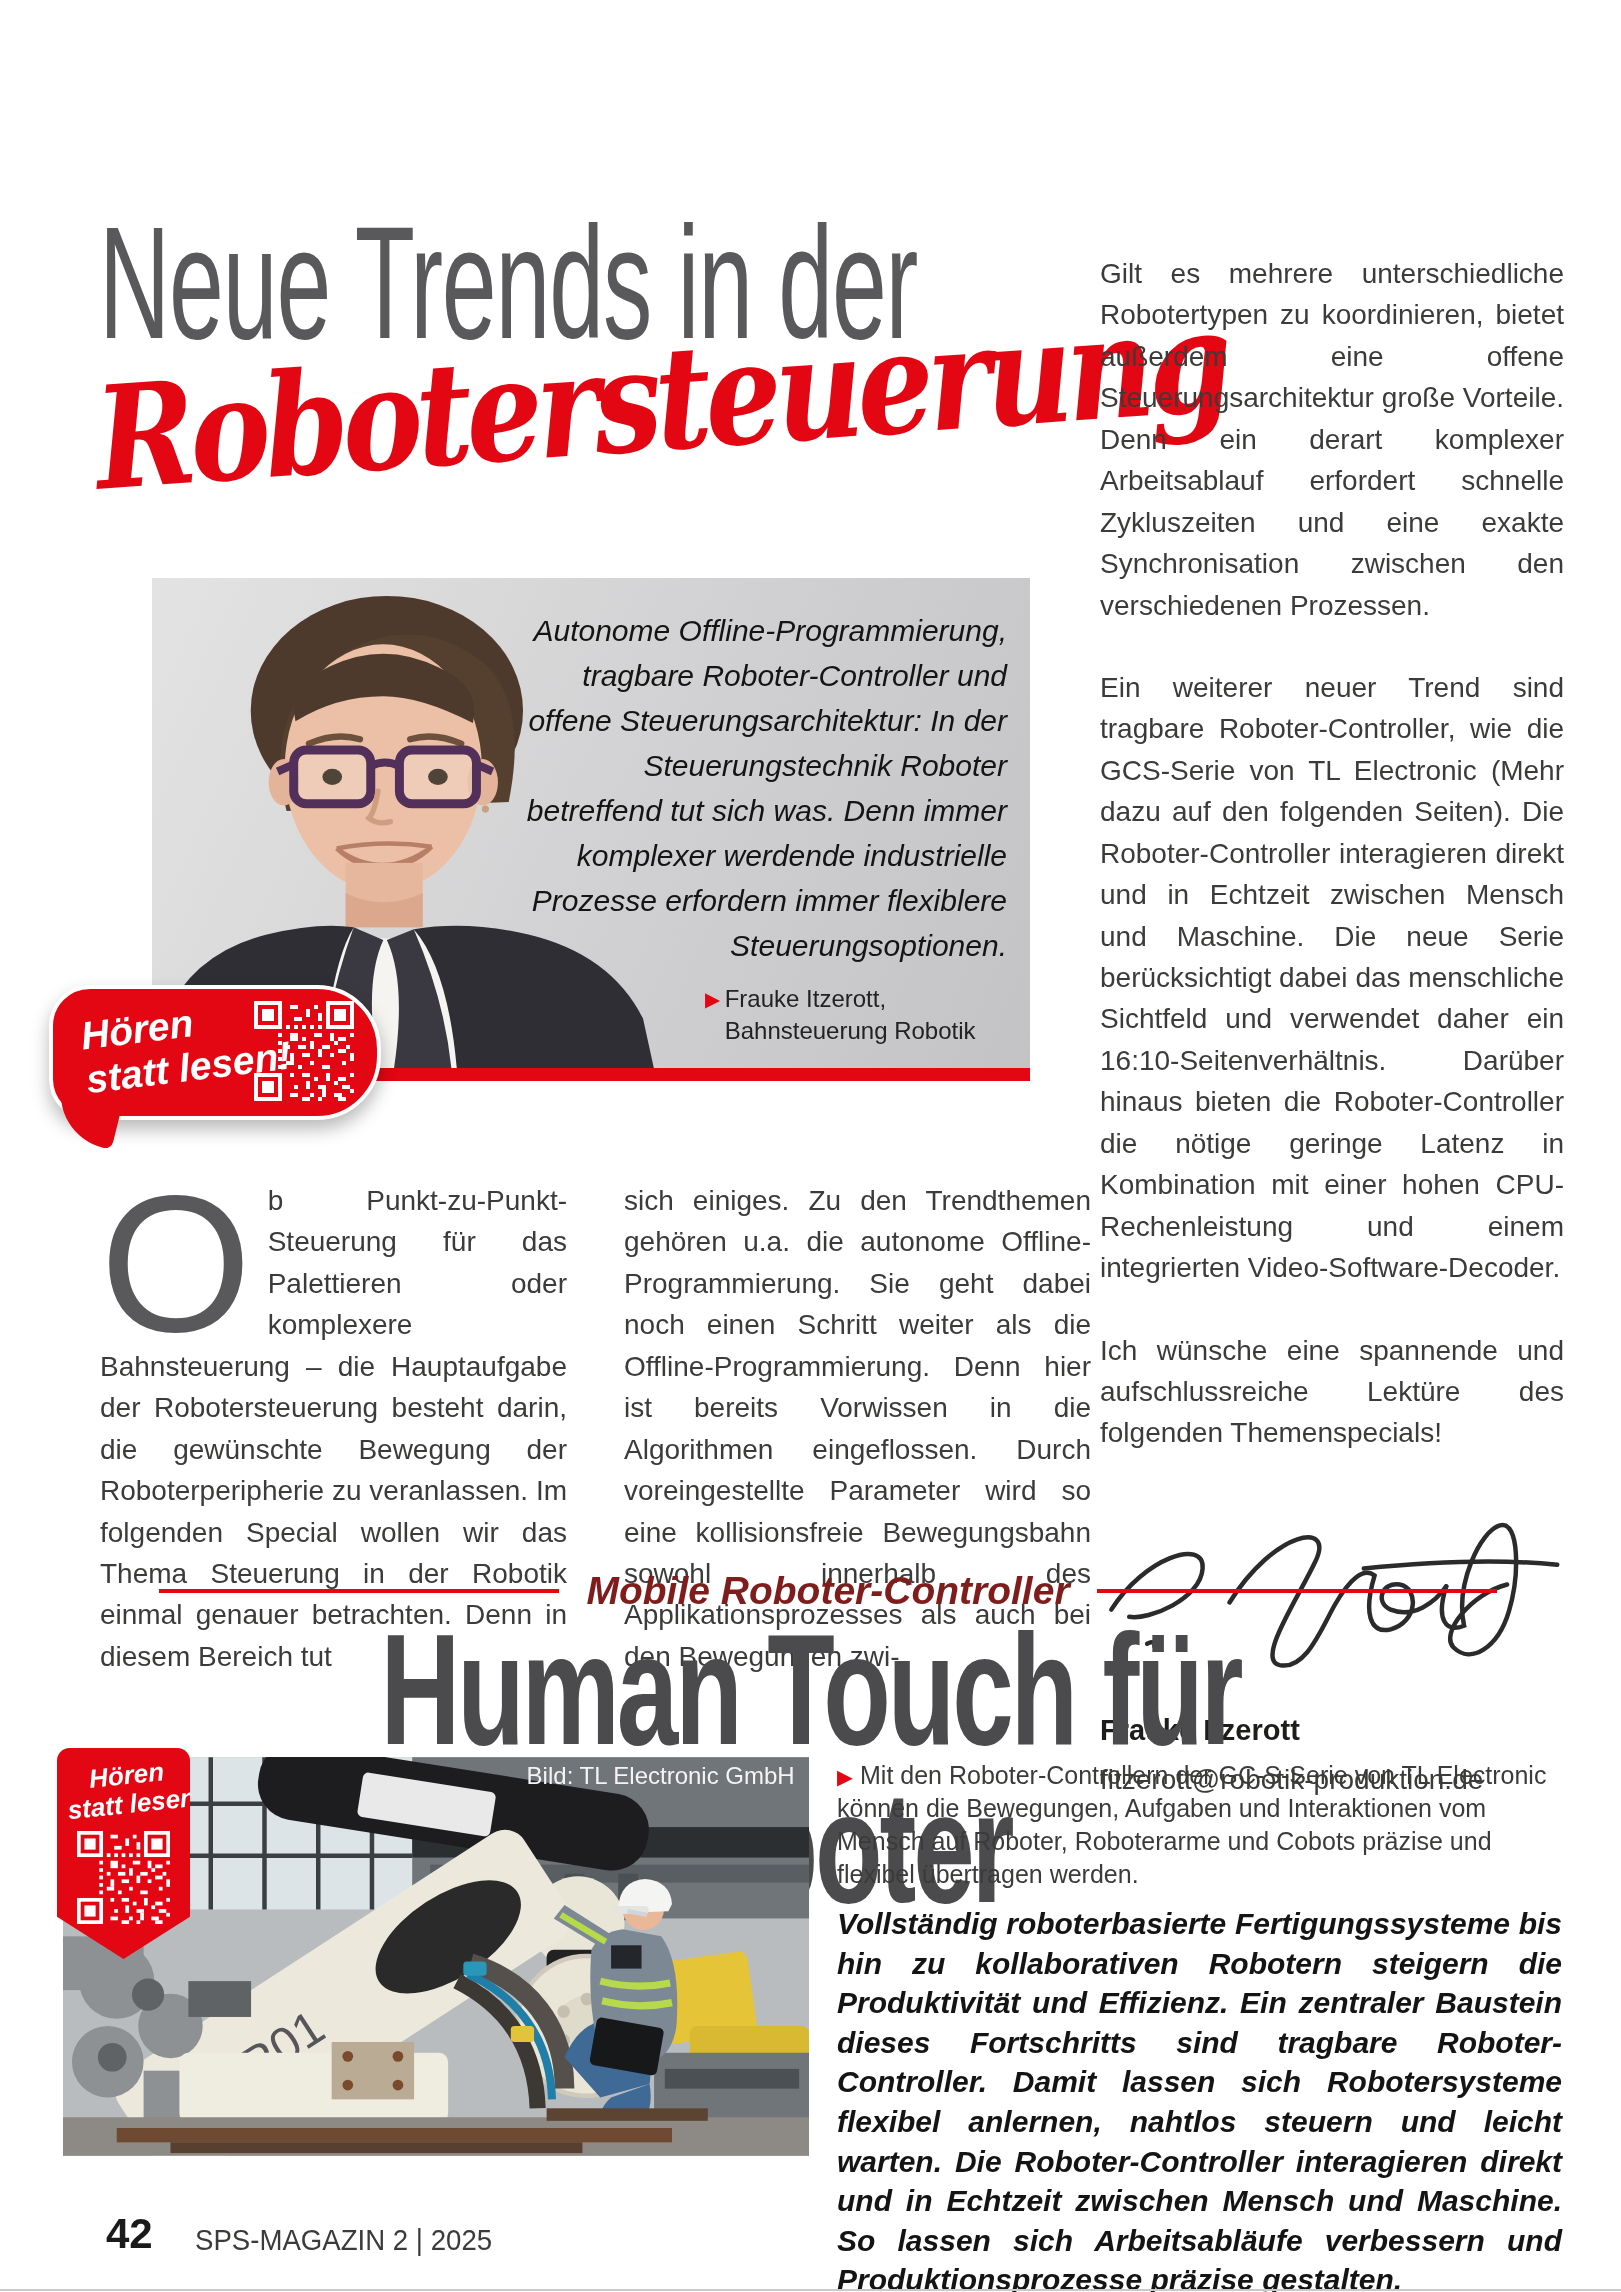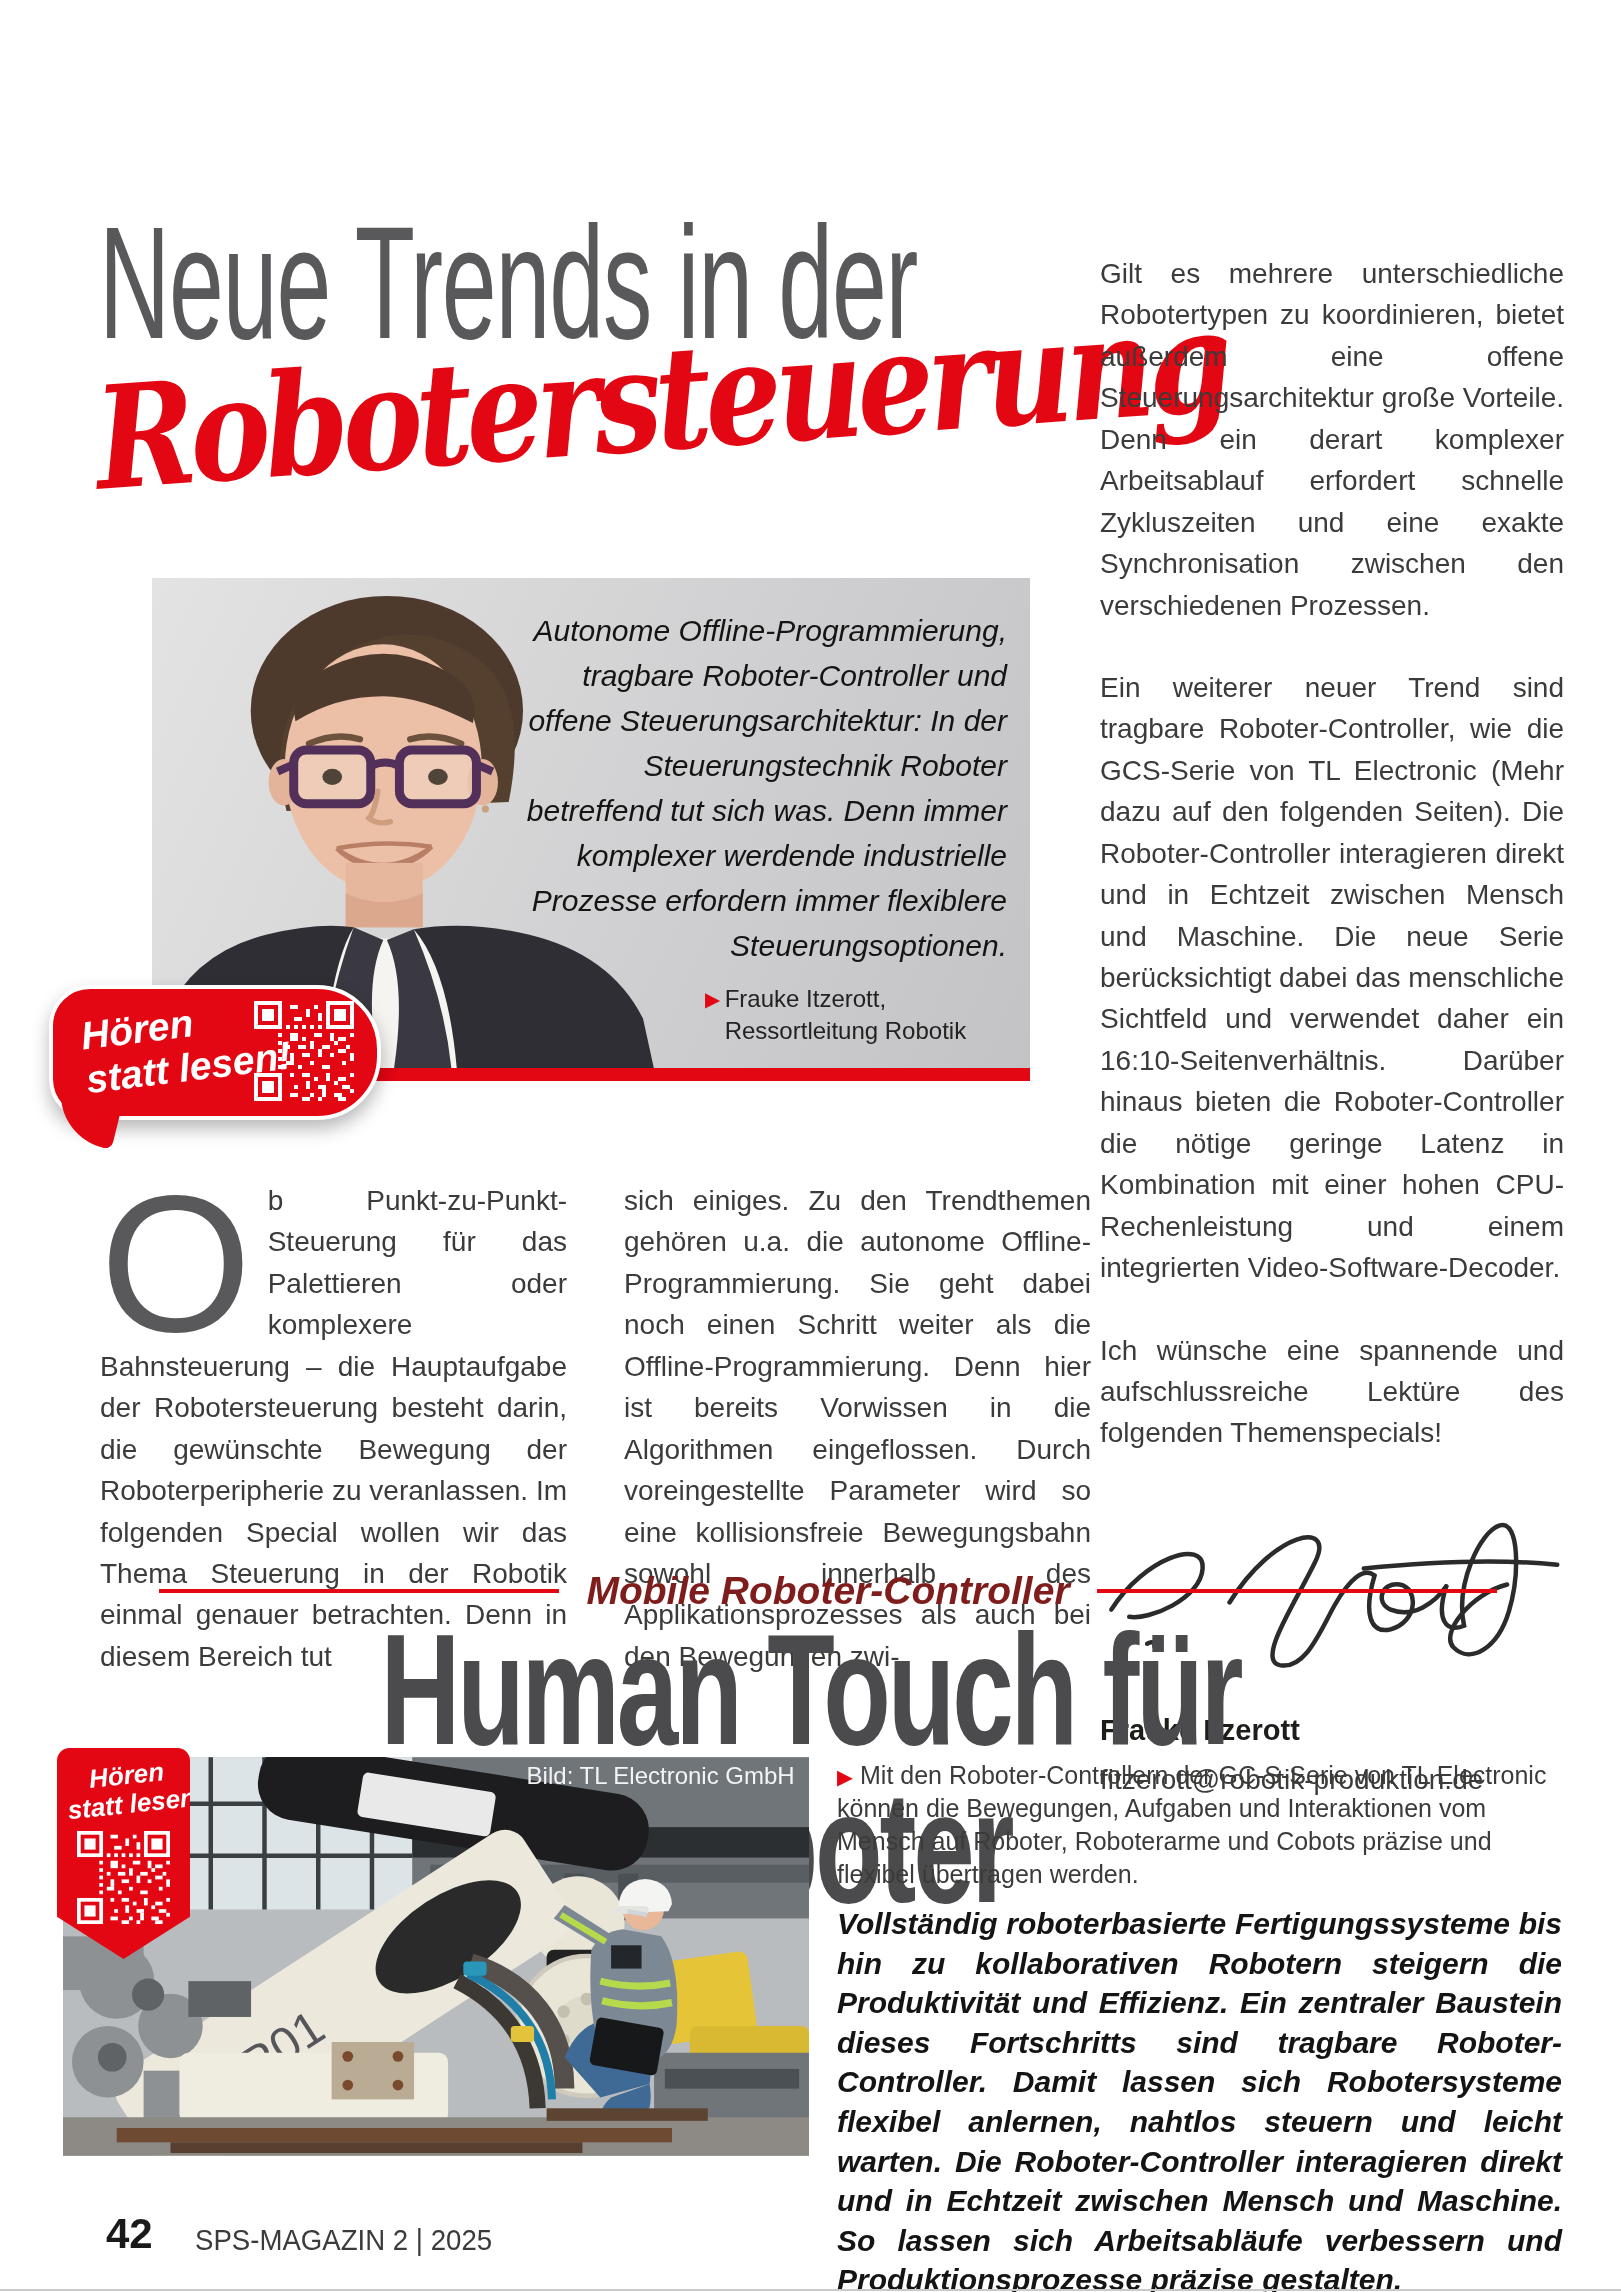--- a/index.html
+++ b/index.html
@@ -210,21 +210,21 @@
       <path d="M0,547 L10,500 Q40,420 128,398 Q186,384 225,390 Q200,430 190,547 Z" fill="#2f2e35"></path>
       <path d="M560,547 L548,492 Q512,420 420,398 Q352,382 292,392 Q330,436 340,547 Z" fill="#2f2e35"></path>
       <path d="M225,390 Q196,470 190,547 L252,547 Q236,452 258,404 Z" fill="#3a3941"></path>
       <path d="M292,392 Q326,470 334,547 L270,547 Q284,452 262,404 Z" fill="#3a3941"></path>
     </svg>
     <div class="intro">Autonome Offline-Programmierung, tragbare Roboter-Controller und offene Steuerungsarchitektur: In der Steuerungstechnik Roboter betreffend tut sich was. Denn immer komplexer werdende industrielle Prozesse erfordern immer flexiblere Steuerungsoptionen.</div>
     <div class="byline">
       <span class="tri">▶</span>
       <span>
         <span>Frauke Itzerott,</span><br>
-        <span>Ressortleitung Robotik</span>
+        <span>Bahnsteuerung Robotik</span>
       </span>
     </div>
     <div class="redband"></div>
   </div>
 
   <div class="badge1">
     <div class="badge-txt">
       <span>Hören</span><br>
       <span>statt lesen!</span>
     </div>

